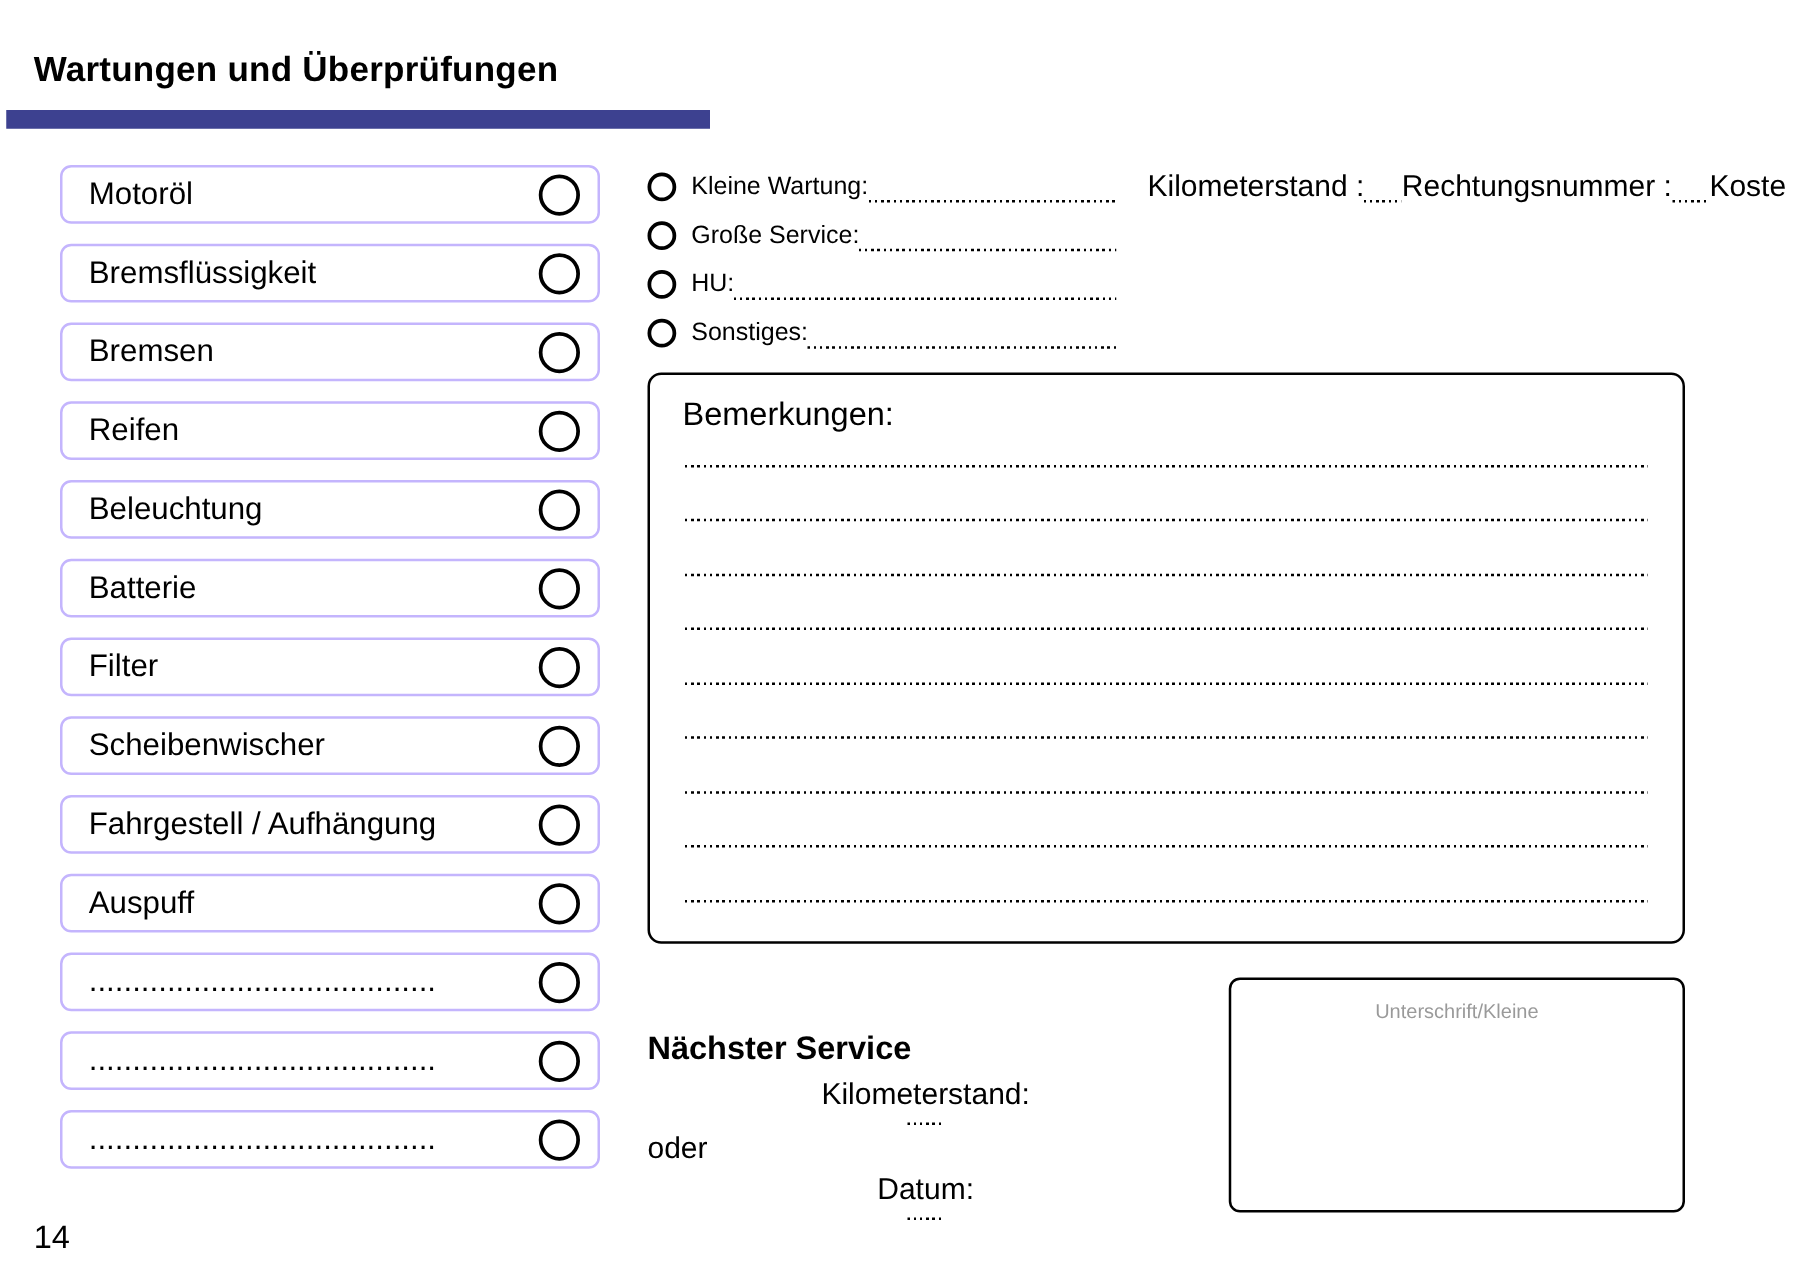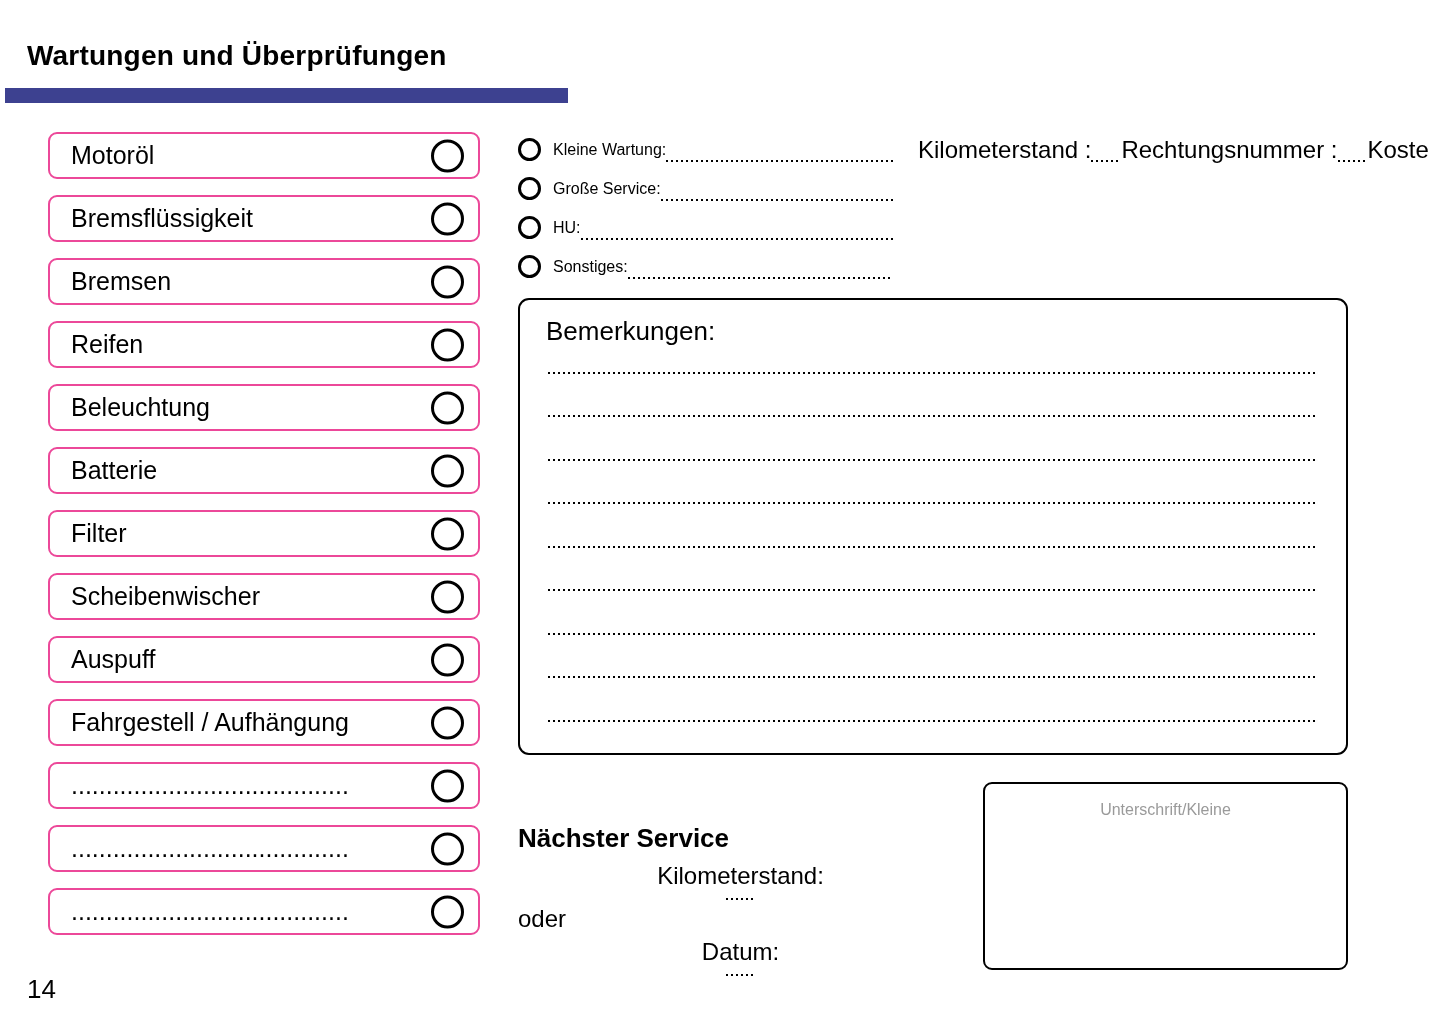--- a/index.html
+++ b/index.html
@@ -6,36 +6,36 @@
   html, body { background: #fff; }
   body { font-family: "Liberation Sans", "DejaVu Sans", sans-serif; color: #000; }
   .sheet { position: relative; width: 1430px; height: 1018px; background: #fff; overflow: hidden; }
 
   
   .page-title { position: absolute; left: 27px; top: 40px; font-size: 28px; font-weight: bold; letter-spacing: 0.2px; }
   .accent-bar { position: absolute; left: 5px; top: 88px; width: 563px; height: 15px; }
 
   
   .checklist { position: absolute; left: 48px; top: 132px; width: 432px; display: flex; flex-direction: column; gap: 16px; }
-  .check-row { position: relative; height: 47px; border: 2px solid #ec4899; border-radius: 9px; display: flex; align-items: center; background: #fff; }
+  .check-row { position: relative; height: 47px; border: 2px solid #c4b5fd; border-radius: 9px; display: flex; align-items: center; background: #fff; }
   .check-label { font-size: 25px; padding-left: 21px; padding-right: 60px; white-space: nowrap; overflow: hidden; }
   .check-circle { position: absolute; right: 14px; top: 50%; transform: translateY(-50%); width: 33px; height: 33px; border: 3px solid #000; border-radius: 50%; background: #fff; }
 
   
   .dotline {
     flex: 1; height: 24px; min-width: 30px;
     background-image: repeating-linear-gradient(to right, #000 0 2px, transparent 2px 5px);
     background-size: 100% 2px; background-repeat: no-repeat; background-position: left bottom;
   }
 
   
   .service-type { position: absolute; left: 518px; top: 130px; width: 375px; display: flex; flex-direction: column; }
   .radio-row { height: 39px; display: flex; align-items: center; }
   .radio-circle { width: 23px; height: 23px; border: 3px solid #000; border-radius: 50%; flex: 0 0 auto; margin-right: 12px; background: #fff; }
-  .radio-label { font-size: 16px; white-space: nowrap; }
+  .radio-label { font-size: 20px; white-space: nowrap; }
 
   
   .service-details { position: absolute; left: 918px; top: 130px; width: 424px; display: flex; flex-direction: row; }
   .field-row { height: 39px; display: flex; align-items: center; }
   .field-label { font-size: 24px; white-space: nowrap; }
 
   
   .remarks-box { position: absolute; left: 518px; top: 298px; width: 830px; height: 457px; border: 2px solid #000; border-radius: 11px; background: #fff; }
   .remarks-title { position: absolute; left: 26px; top: 16px; font-size: 26px; }
   .remarks-lines { position: absolute; left: 28px; right: 28px; top: 30px; }
@@ -94,25 +94,25 @@
     </div>
     <div class="check-row">
       <span class="check-label">Filter</span>
       <span class="check-circle"></span>
     </div>
     <div class="check-row">
       <span class="check-label">Scheibenwischer</span>
       <span class="check-circle"></span>
     </div>
     <div class="check-row">
+      <span class="check-label">Fahrgestell / Aufhängung</span>
+      <span class="check-circle"></span>
+    </div>
+    <div class="check-row">
       <span class="check-label">Auspuff</span>
-      <span class="check-circle"></span>
-    </div>
-    <div class="check-row">
-      <span class="check-label">Fahrgestell / Aufhängung</span>
       <span class="check-circle"></span>
     </div>
     <div class="check-row">
       <span class="check-label">........................................</span>
       <span class="check-circle"></span>
     </div>
     <div class="check-row">
       <span class="check-label">........................................</span>
       <span class="check-circle"></span>
     </div>

